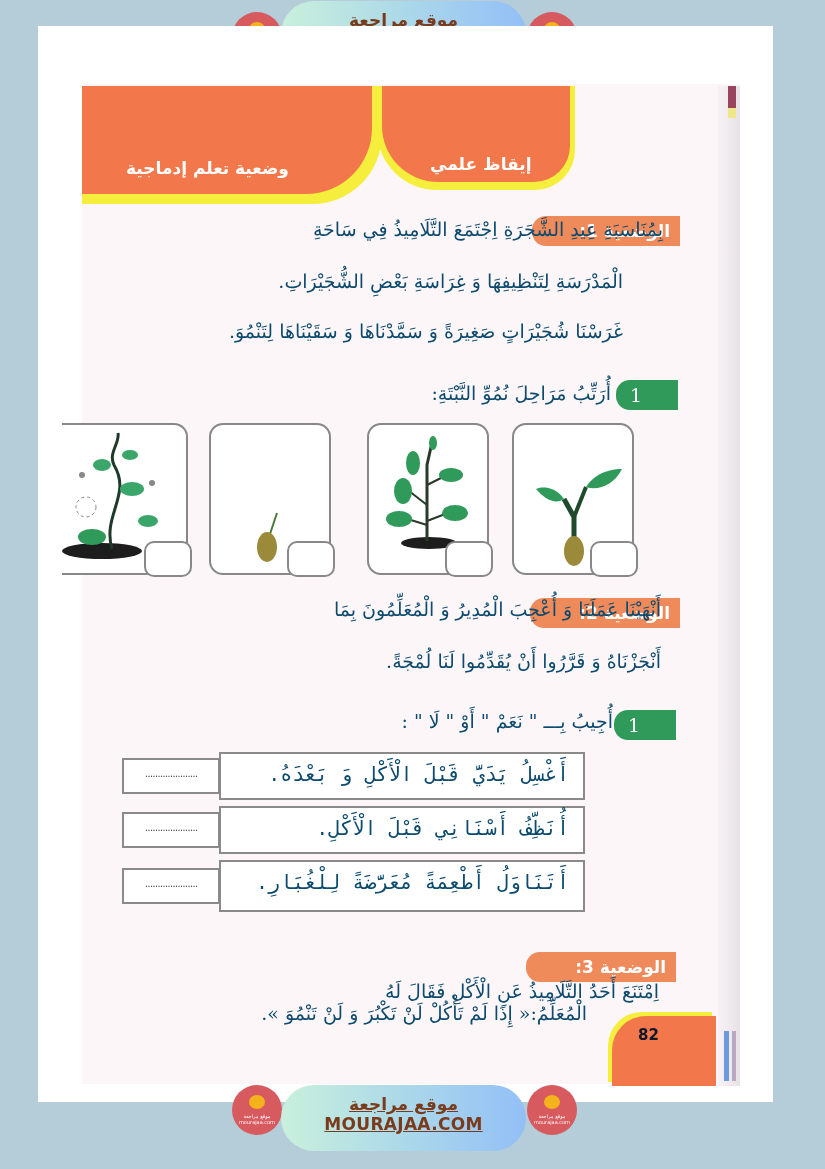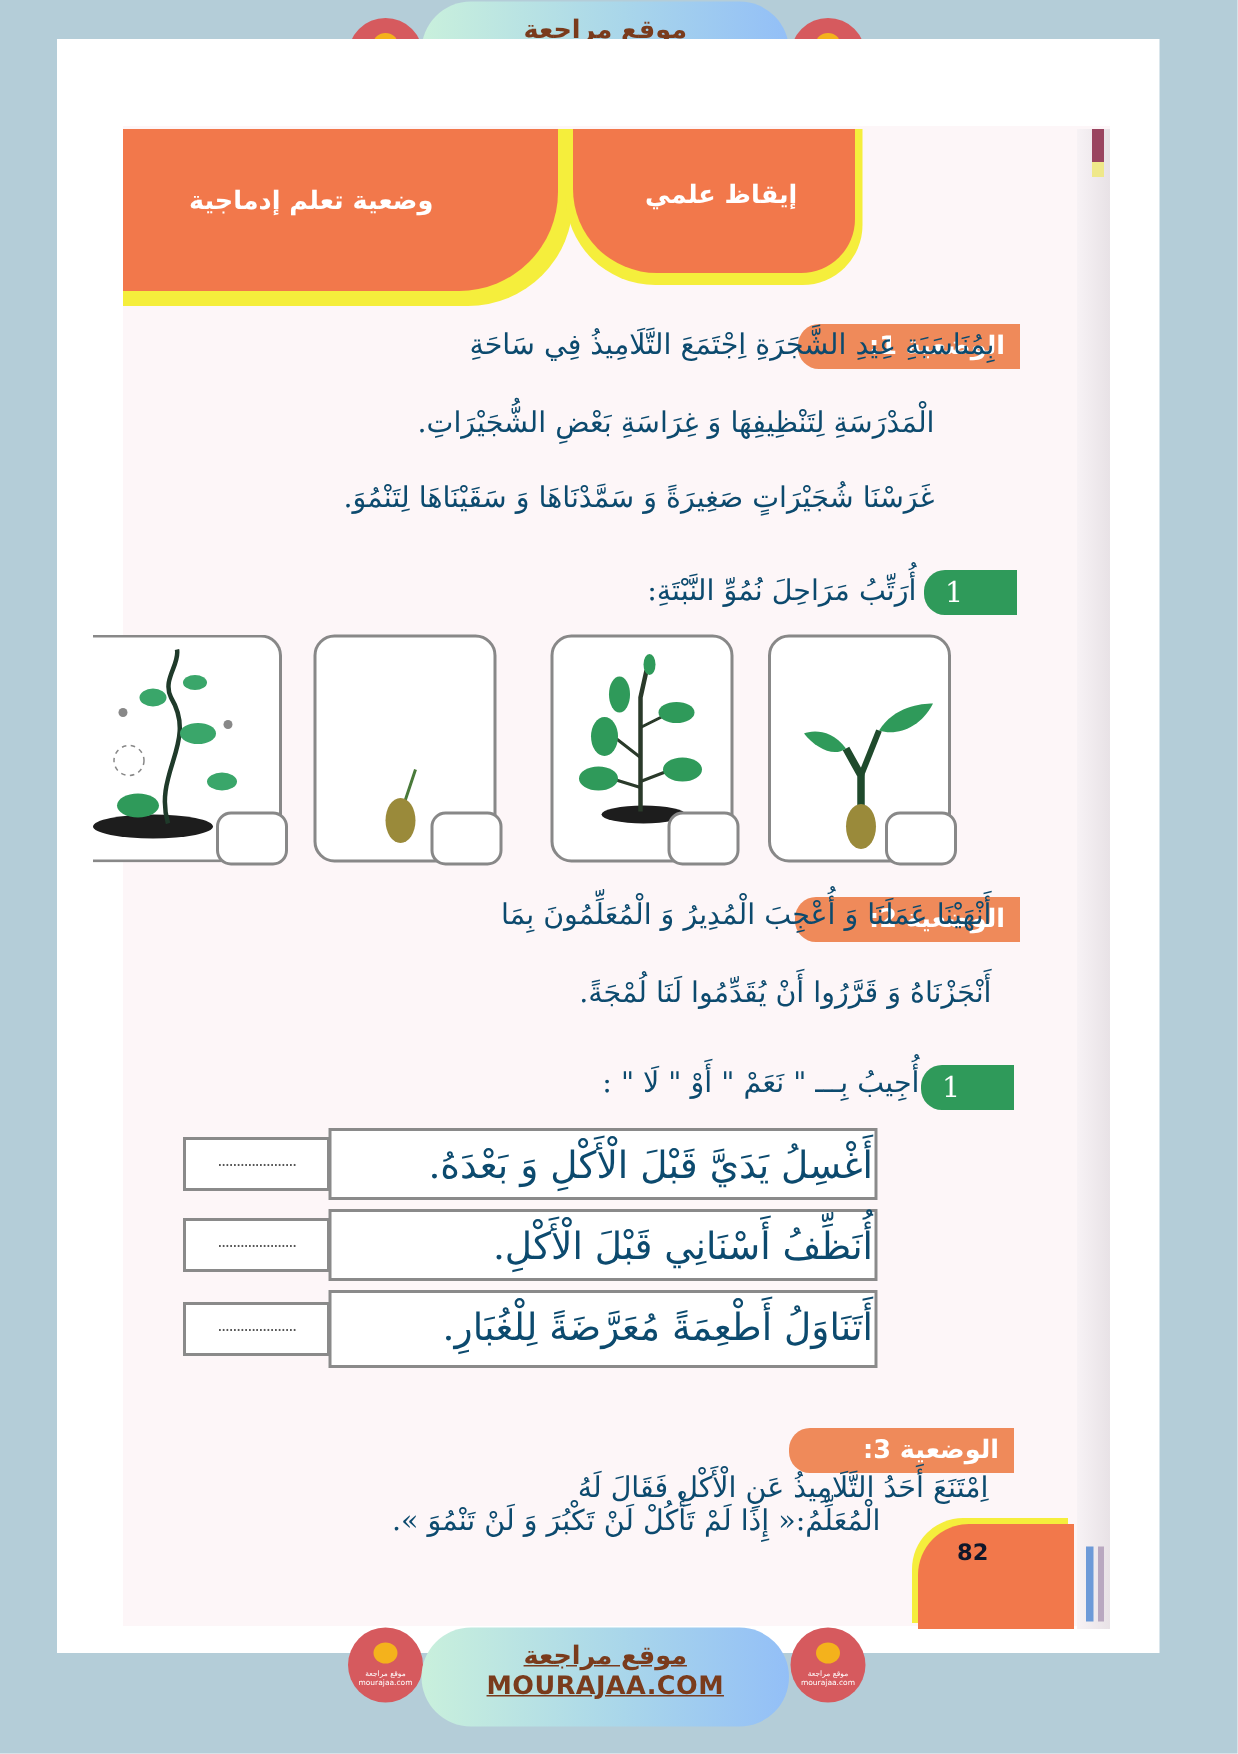--- a/index.html
+++ b/index.html
@@ -10,39 +10,39 @@
   .spine .top{position:absolute;left:10px;top:0;width:8px;height:22px;background:#9a4560;}
   .spine .top2{position:absolute;left:10px;top:22px;width:8px;height:10px;background:#efe88a;}
   .spine .blue{position:absolute;left:6px;top:945px;width:5px;height:50px;background:#6d9ad8;}
   .spine .grey{position:absolute;left:14px;top:945px;width:4px;height:50px;background:#b9a8c0;}
 
   .hdr-wrap{position:absolute;left:82px;top:86px;width:560px;height:118px;}
   .hdr-yellow{position:absolute;left:0;top:0;width:300px;height:118px;background:#f5ee3c;border-bottom-right-radius:70px;}
   .hdr-left{position:absolute;left:0;top:0;width:290px;height:108px;background:#f2784b;border-bottom-right-radius:66px;}
   .hdr-yellow2{position:absolute;left:295px;top:0;width:198px;height:104px;background:#f5ee3c;border-bottom-left-radius:60px;border-bottom-right-radius:40px;}
   .hdr-right{position:absolute;left:300px;top:0;width:188px;height:96px;background:#f2784b;border-bottom-left-radius:56px;border-bottom-right-radius:36px;}
-  .hdr-text{position:absolute;color:#fff;font-weight:bold;font-size:17px;direction:rtl;font-family:"DejaVu Sans",sans-serif;}
+  .hdr-text{position:absolute;color:#fff;font-weight:bold;font-size:17px;direction:rtl;font-family:"DejaVu Sans",sans-serif;margin-top:34px;}
 
   .wm{position:absolute;left:281px;width:245px;height:66px;border-radius:33px;background:linear-gradient(90deg,#c9f0dc,#a9d6ea 55%,#93bff7);text-align:center;}
   .wm .ar{display:block;margin-top:9px;font-size:17px;font-weight:bold;color:#7a3b1c;text-decoration:underline;direction:rtl;}
   .wm .en{display:block;font-size:17px;font-weight:bold;color:#7a3b1c;text-decoration:underline;letter-spacing:.3px;font-family:"DejaVu Sans",sans-serif;}
   .badge{position:absolute;width:50px;height:50px;border-radius:50%;background:#d65a5e;}
   .badge .book{position:absolute;left:17px;top:10px;width:16px;height:14px;border-radius:50%;background:#f4b21c;}
   .badge .txt{position:absolute;left:0;top:28px;width:50px;text-align:center;font-size:5px;color:#fff;line-height:6px;}
 
   .arabic{direction:rtl;font-family:"DejaVu Serif",serif;color:#0c4a6e;}
   .line{position:absolute;font-size:19px;white-space:nowrap;}
   .tag{position:absolute;height:30px;background:#ef8a5a;border-radius:14px 0 0 14px;color:#fff;font-size:17px;line-height:30px;padding:0 10px 0 12px;direction:rtl;font-family:"DejaVu Sans",sans-serif;font-weight:bold;}
   .num{position:absolute;height:30px;width:62px;background:#2f9a5a;border-radius:14px 0 0 14px;color:#fff;font-size:19px;line-height:30px;text-align:left;padding-left:14px;box-sizing:border-box;font-family:"DejaVu Serif",serif;}
 
   .card{position:absolute;top:423px;width:122px;height:152px;border:2px solid #888;border-radius:14px;background:#fff;box-sizing:border-box;}
   .card .box{position:absolute;right:-6px;bottom:-4px;width:44px;height:32px;border:2px solid #888;border-radius:10px;background:#fff;}
 
   .q-row{position:absolute;left:219px;width:366px;height:48px;border:2px solid #8a8a8a;box-sizing:border-box;background:#fff;}
-  .q-row span{position:absolute;right:1px;top:8px;font-size:25px;}
+  .q-row span{position:absolute;right:14px;top:8px;font-size:20px;font-family:Liberation Mono, monospace;}
   .ans{position:absolute;left:122px;width:98px;height:36px;border:2px solid #8a8a8a;box-sizing:border-box;background:#fff;font-size:11px;color:#555;text-align:center;line-height:28px;letter-spacing:-1px;}
 
   .pagenum{position:absolute;left:612px;top:1016px;width:104px;height:70px;background:#f2784b;border-top-left-radius:34px;box-shadow:-4px -4px 0 #f5ee3c;}
   .pagenum span{position:absolute;left:26px;top:10px;color:#0f172a;font-weight:bold;font-size:15px;}
 </style>
 </head>
 <body>
 
 <div class="badge" style="left:232px;top:12px;">
   <div class="book"></div>

